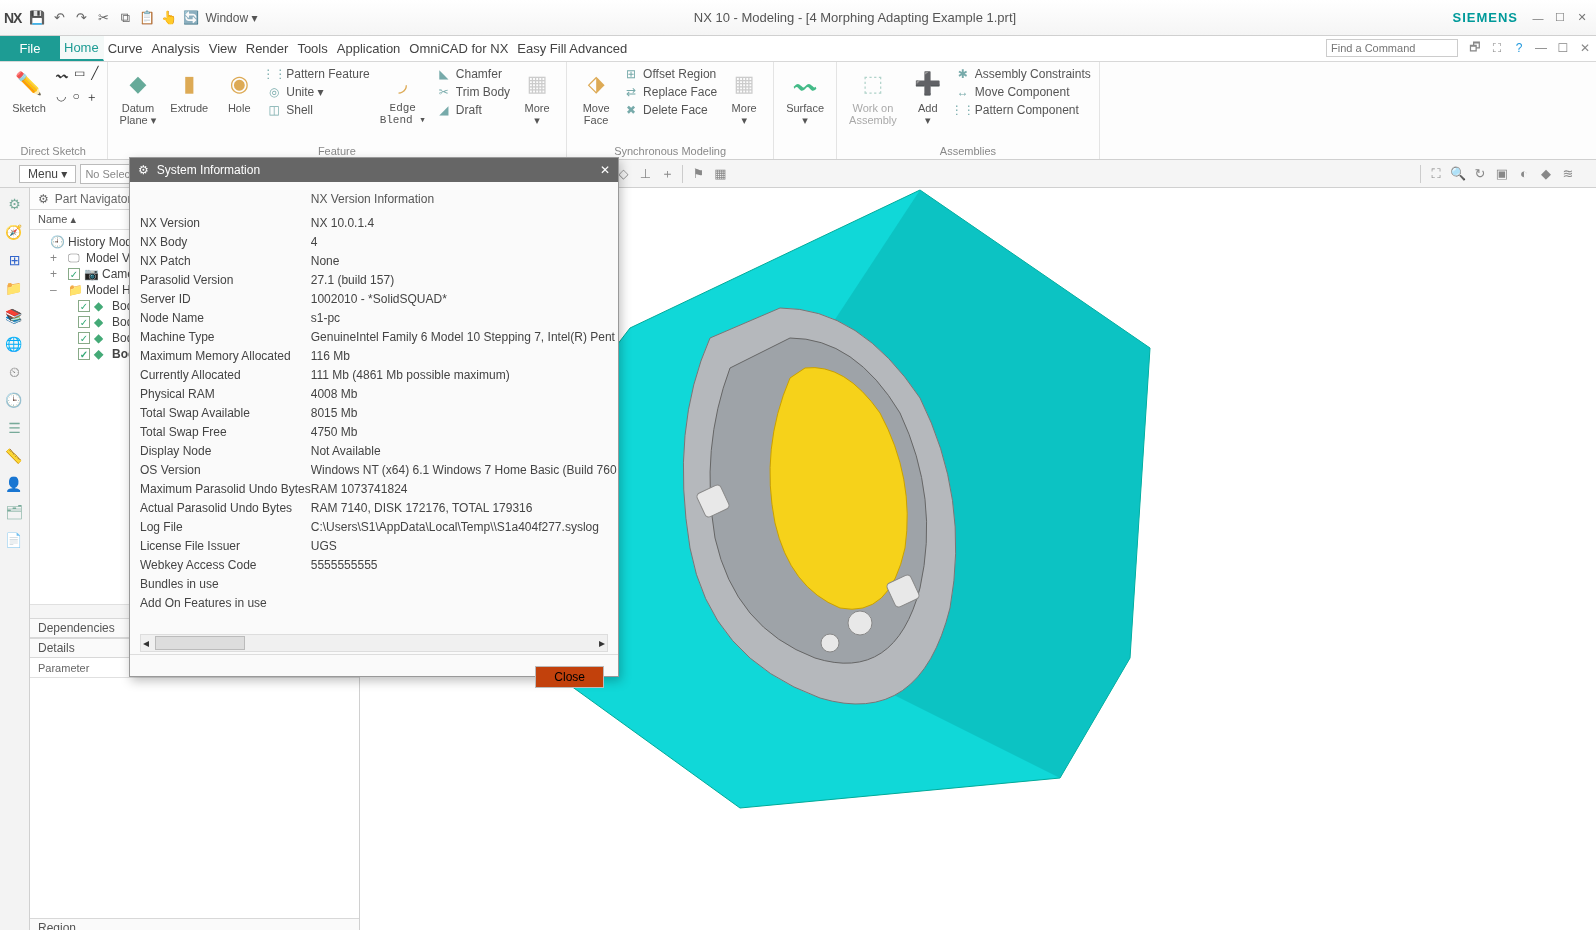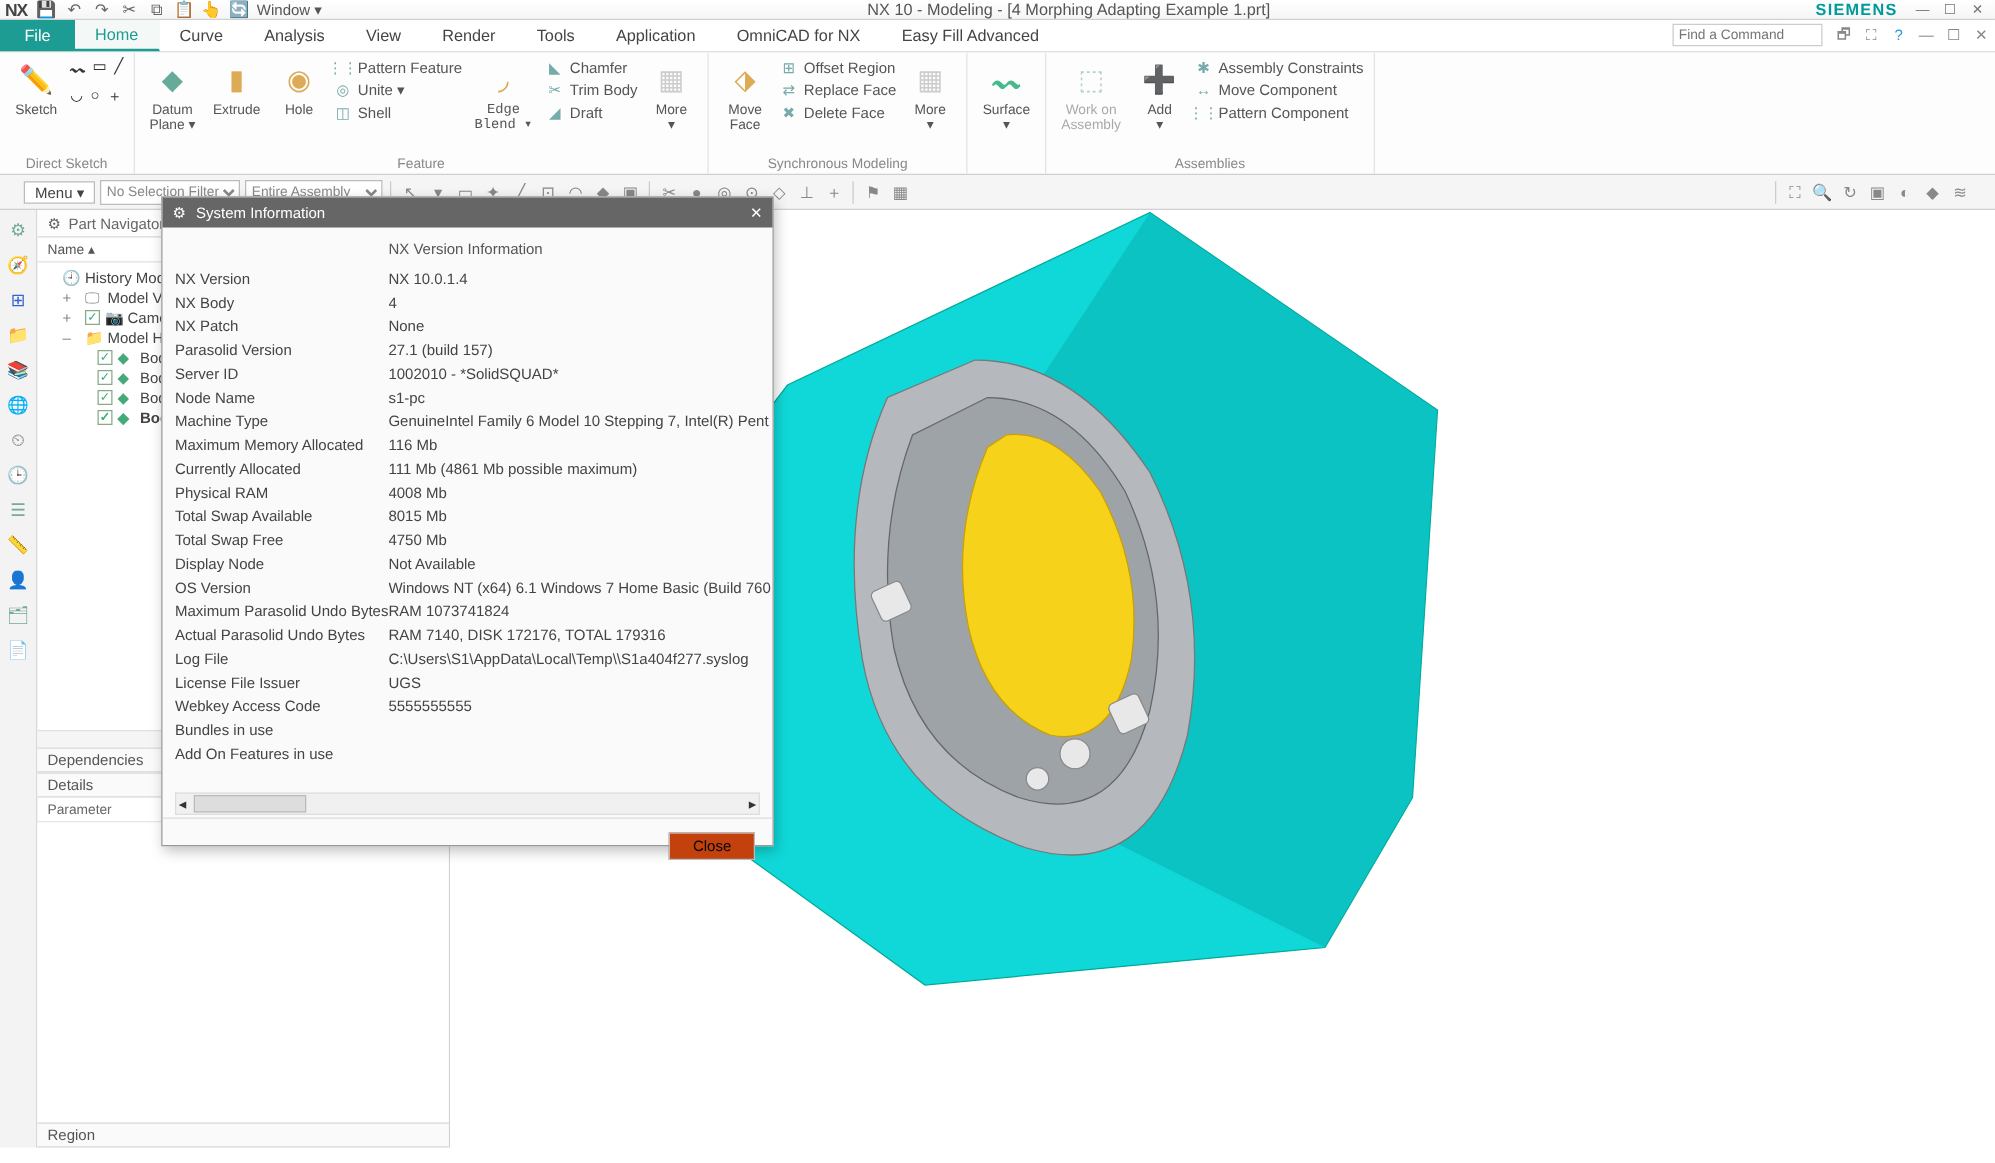--- a/index.html
+++ b/index.html
@@ -1,34 +1,34 @@
 <!DOCTYPE html>
 <html><head>
 <meta charset="utf-8">
 <style>
 * { box-sizing: border-box; margin: 0; padding: 0; font-family: "Segoe UI", Tahoma, sans-serif; font-size: 12px; }
 body { background: #fff; width: 1596px; height: 930px; overflow: hidden; color: #333; }
 
 
-.titlebar { height: 16px; background: linear-gradient(#fff,#f5f5f5); border-bottom: 1px solid #d0d0d0; display: flex; align-items: center; padding: 0 4px; }
+.titlebar { height: 36px; background: linear-gradient(#fff,#f5f5f5); border-bottom: 1px solid #d0d0d0; display: flex; align-items: center; padding: 0 4px; }
 .titlebar .nx-logo { font-weight: bold; font-size: 14px; color: #444; margin-right: 8px; letter-spacing: -1px;}
 .titlebar .qat { display: flex; gap: 6px; align-items: center; }
 .titlebar .qat .ico { width: 16px; height: 16px; display:flex; align-items:center; justify-content:center; font-size:13px; color:#666; }
 .titlebar .title { flex: 1; text-align: center; color: #555; font-size: 13px;}
 .titlebar .brand { color: #009a9a; font-weight: bold; letter-spacing: 1px; margin-right: 10px; font-size:13px;}
 .titlebar .winbtns { display:flex; gap:2px; }
 .titlebar .winbtns .wb { width: 20px; height: 16px; display:flex; align-items:center; justify-content:center; color:#777; font-size:11px;}
 
 
 .ribbon-tabs { height: 26px; background: #fff; border-bottom: 1px solid #d8d8d8; display: flex; align-items: stretch; }
 .ribbon-tabs .file-tab { background:#1d9c94; color:#fff; width:60px; display:flex; align-items:center; justify-content:center; font-size:13px;}
-.ribbon-tabs .tab { padding: 0 16px; display:flex; align-items:center; color:#444; font-size:13px; border-right:1px solid transparent; }
+.ribbon-tabs .tab { padding: 0 4px; display:flex; align-items:center; color:#444; font-size:13px; border-right:1px solid transparent; }
 .ribbon-tabs .tab.active { color:#1d9c94; border-bottom:2px solid #1d9c94; background:#f4f9f8;}
 .ribbon-tabs .spacer { flex:1; }
-.ribbon-tabs .search { width: 120px; height: 18px; border:1px solid #ccc; margin:3px 6px; font-size:11px; padding:0 4px; color:#999;}
+.ribbon-tabs .search { width: 132px; height: 18px; border:1px solid #ccc; margin:3px 6px; font-size:11px; padding:0 4px; color:#999;}
 .ribbon-tabs .help-ico { width:18px; height:18px; margin:3px 2px; display:flex; align-items:center; justify-content:center; color:#888; font-size:12px;}
 
 
 .ribbon { height: 98px; background:#fdfdfd; border-bottom:1px solid #d0d0d0; display:flex; }
 .rgroup { border-right:1px solid #e4e4e4; padding: 4px 8px 0 8px; display:flex; flex-direction:column; }
 .rgroup .controls { flex:1; display:flex; align-items:flex-start; gap:6px; }
 .rgroup .label { text-align:center; color:#888; font-size:11px; padding-bottom:2px; }
 .bigbtn { display:flex; flex-direction:column; align-items:center; gap:2px; padding:2px 4px; min-width:42px;}
 .bigbtn .bi { width:32px; height:32px; display:flex; align-items:center; justify-content:center; font-size:22px; color:#6a9; }
 .bigbtn .bl { font-size:11px; color:#555; text-align:center; line-height:1.1;}

